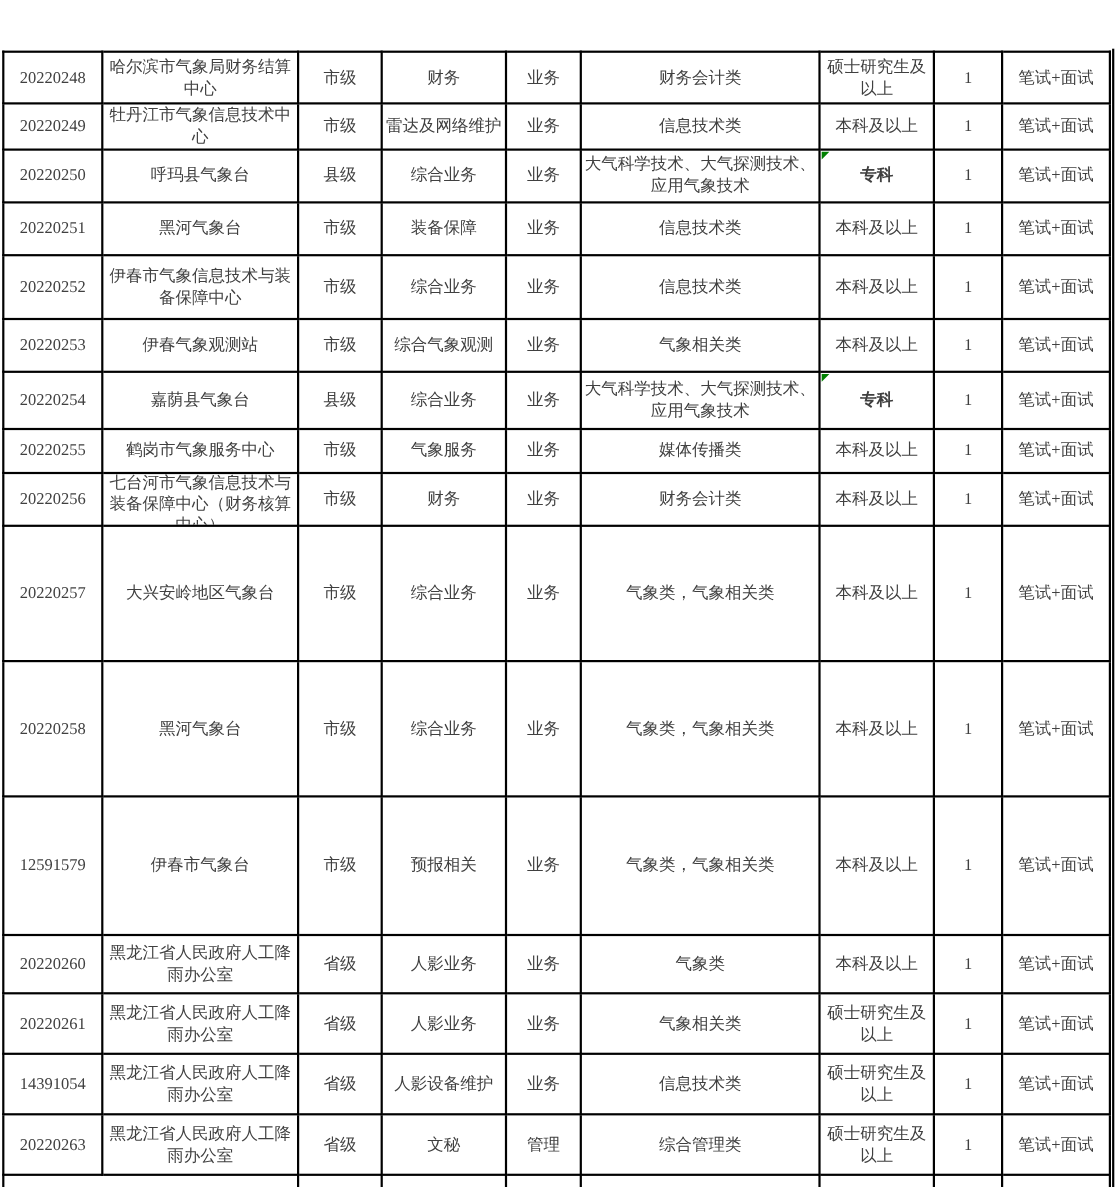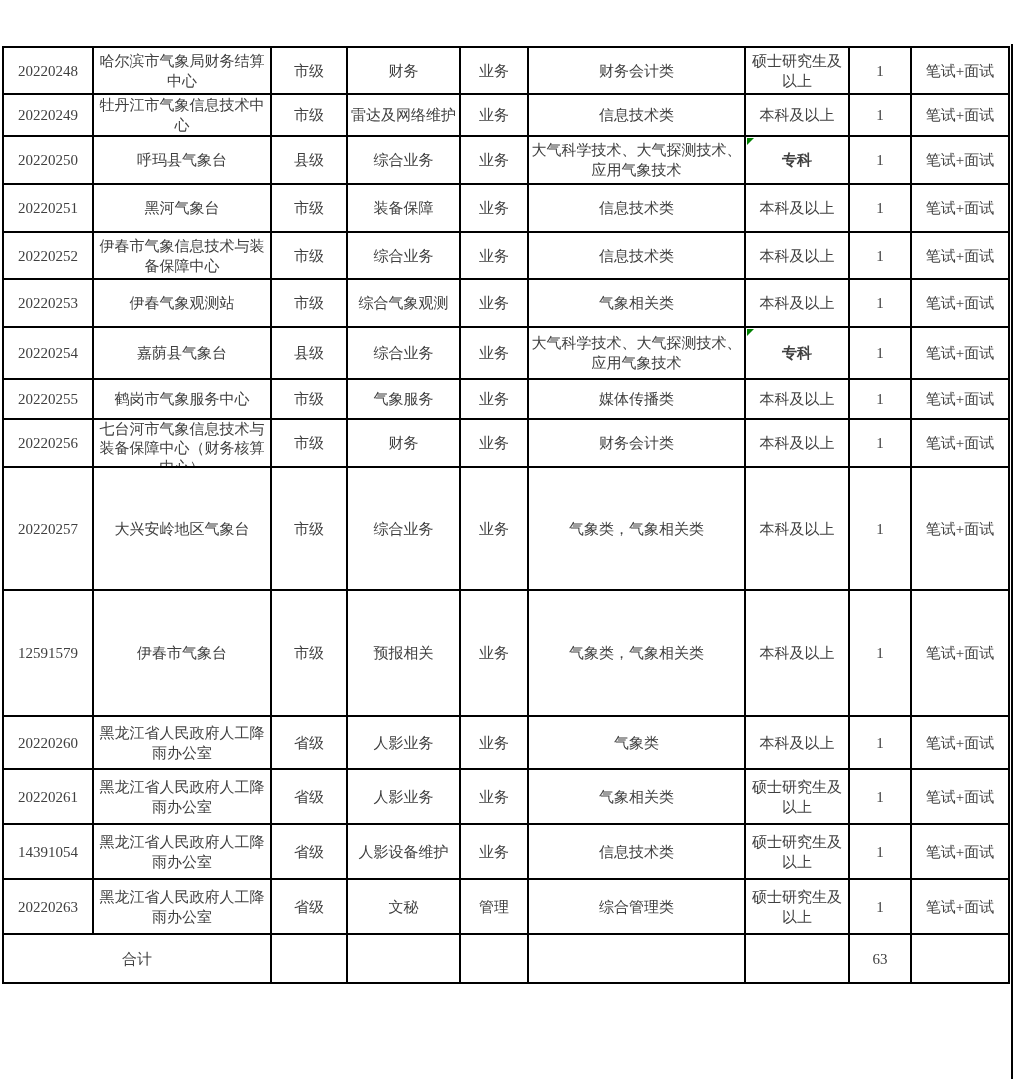--- a/index.html
+++ b/index.html
@@ -84,21 +84,21 @@
         <td class="c-code"><span>20220251</span></td>
         <td class="c-unit"><span>黑河气象台</span></td>
         <td class="c-level"><span>市级</span></td>
         <td class="c-pos"><span>装备保障</span></td>
         <td class="c-cat"><span>业务</span></td>
         <td class="c-major"><span>信息技术类</span></td>
         <td class="c-edu"><span>本科及以上</span></td>
         <td class="c-count"><span>1</span></td>
         <td class="c-exam"><span>笔试+面试</span></td>
       </tr>
-      <tr style="height:47px">
+      <tr style="height:58px">
         <td class="c-code"><span>20220252</span></td>
         <td class="c-unit"><span>伊春市气象信息技术与装备保障中心</span></td>
         <td class="c-level"><span>市级</span></td>
         <td class="c-pos"><span>综合业务</span></td>
         <td class="c-cat"><span>业务</span></td>
         <td class="c-major"><span>信息技术类</span></td>
         <td class="c-edu"><span>本科及以上</span></td>
         <td class="c-count"><span>1</span></td>
         <td class="c-exam"><span>笔试+面试</span></td>
       </tr>
@@ -144,20 +144,31 @@
         <td class="c-pos"><span>财务</span></td>
         <td class="c-cat"><span>业务</span></td>
         <td class="c-major"><span>财务会计类</span></td>
         <td class="c-edu"><span>本科及以上</span></td>
         <td class="c-count"><span>1</span></td>
         <td class="c-exam"><span>笔试+面试</span></td>
       </tr>
       <tr style="height:123px">
         <td class="c-code"><span>20220257</span></td>
         <td class="c-unit"><span>大兴安岭地区气象台</span></td>
+        <td class="c-level"><span>市级</span></td>
+        <td class="c-pos"><span>综合业务</span></td>
+        <td class="c-cat"><span>业务</span></td>
+        <td class="c-major"><span>气象类，气象相关类</span></td>
+        <td class="c-edu"><span>本科及以上</span></td>
+        <td class="c-count"><span>1</span></td>
+        <td class="c-exam"><span>笔试+面试</span></td>
+      </tr>
+      <tr style="height:123px">
+        <td class="c-code"><span>20220258</span></td>
+        <td class="c-unit"><span>黑河气象台</span></td>
         <td class="c-level"><span>市级</span></td>
         <td class="c-pos"><span>综合业务</span></td>
         <td class="c-cat"><span>业务</span></td>
         <td class="c-major"><span>气象类，气象相关类</span></td>
         <td class="c-edu"><span>本科及以上</span></td>
         <td class="c-count"><span>1</span></td>
         <td class="c-exam"><span>笔试+面试</span></td>
       </tr>
       <tr style="height:126px">
         <td class="c-code"><span>12591579</span></td>

